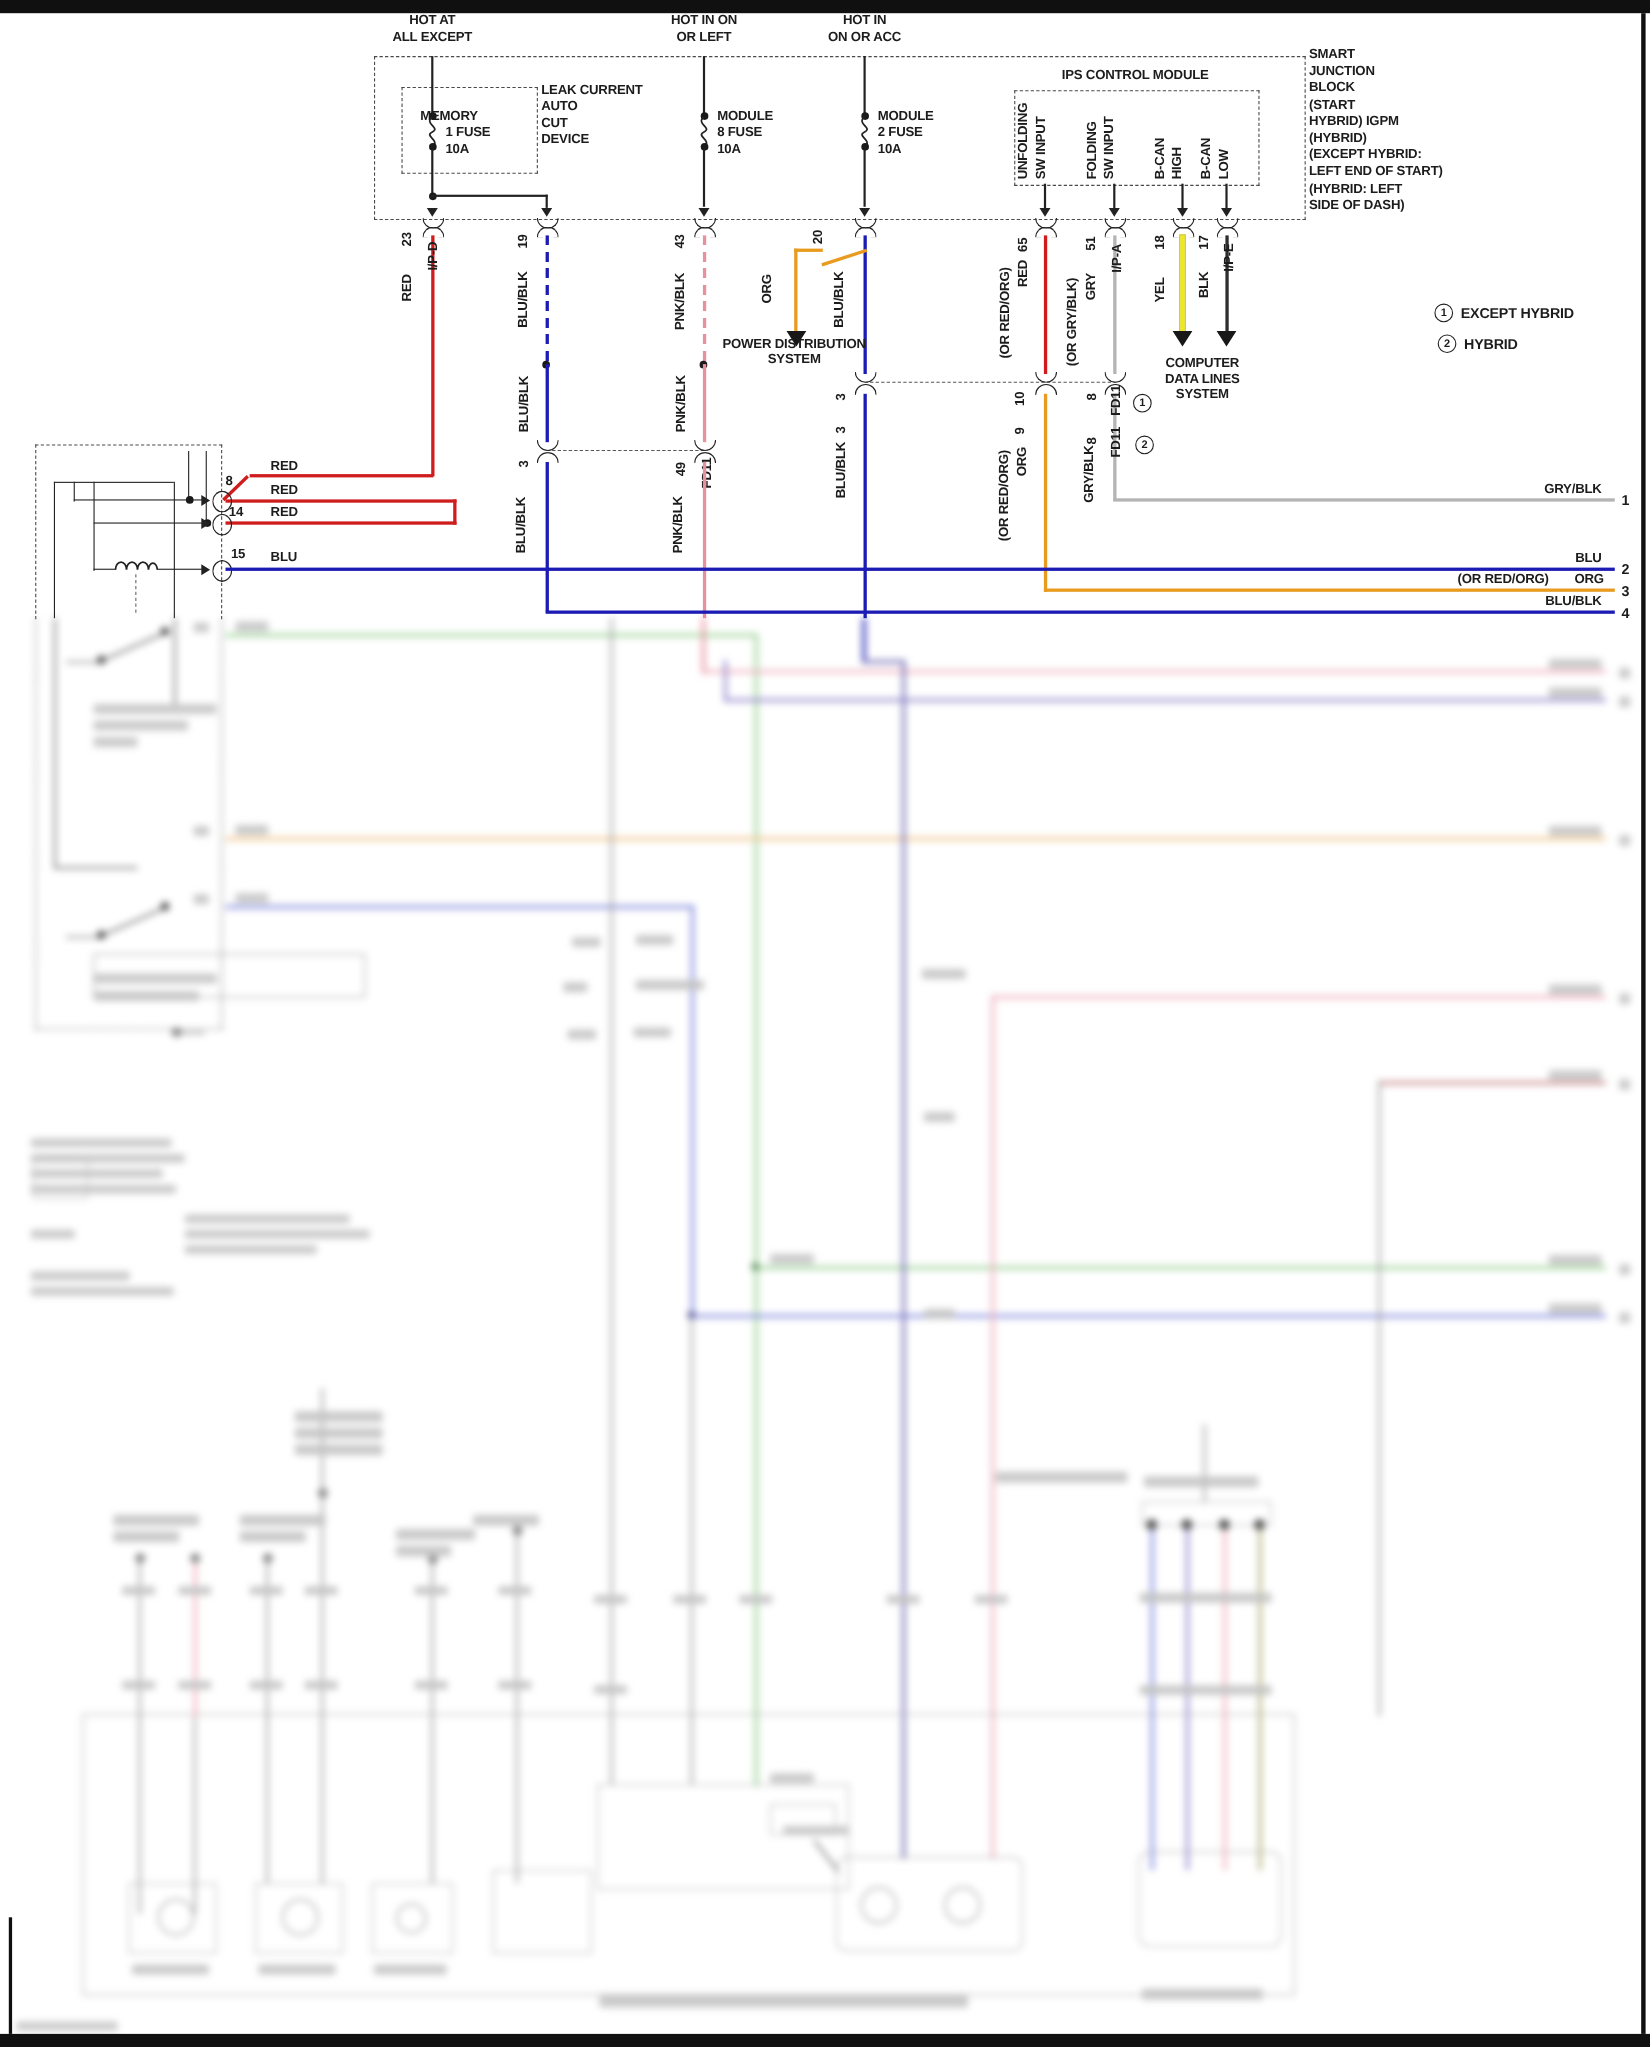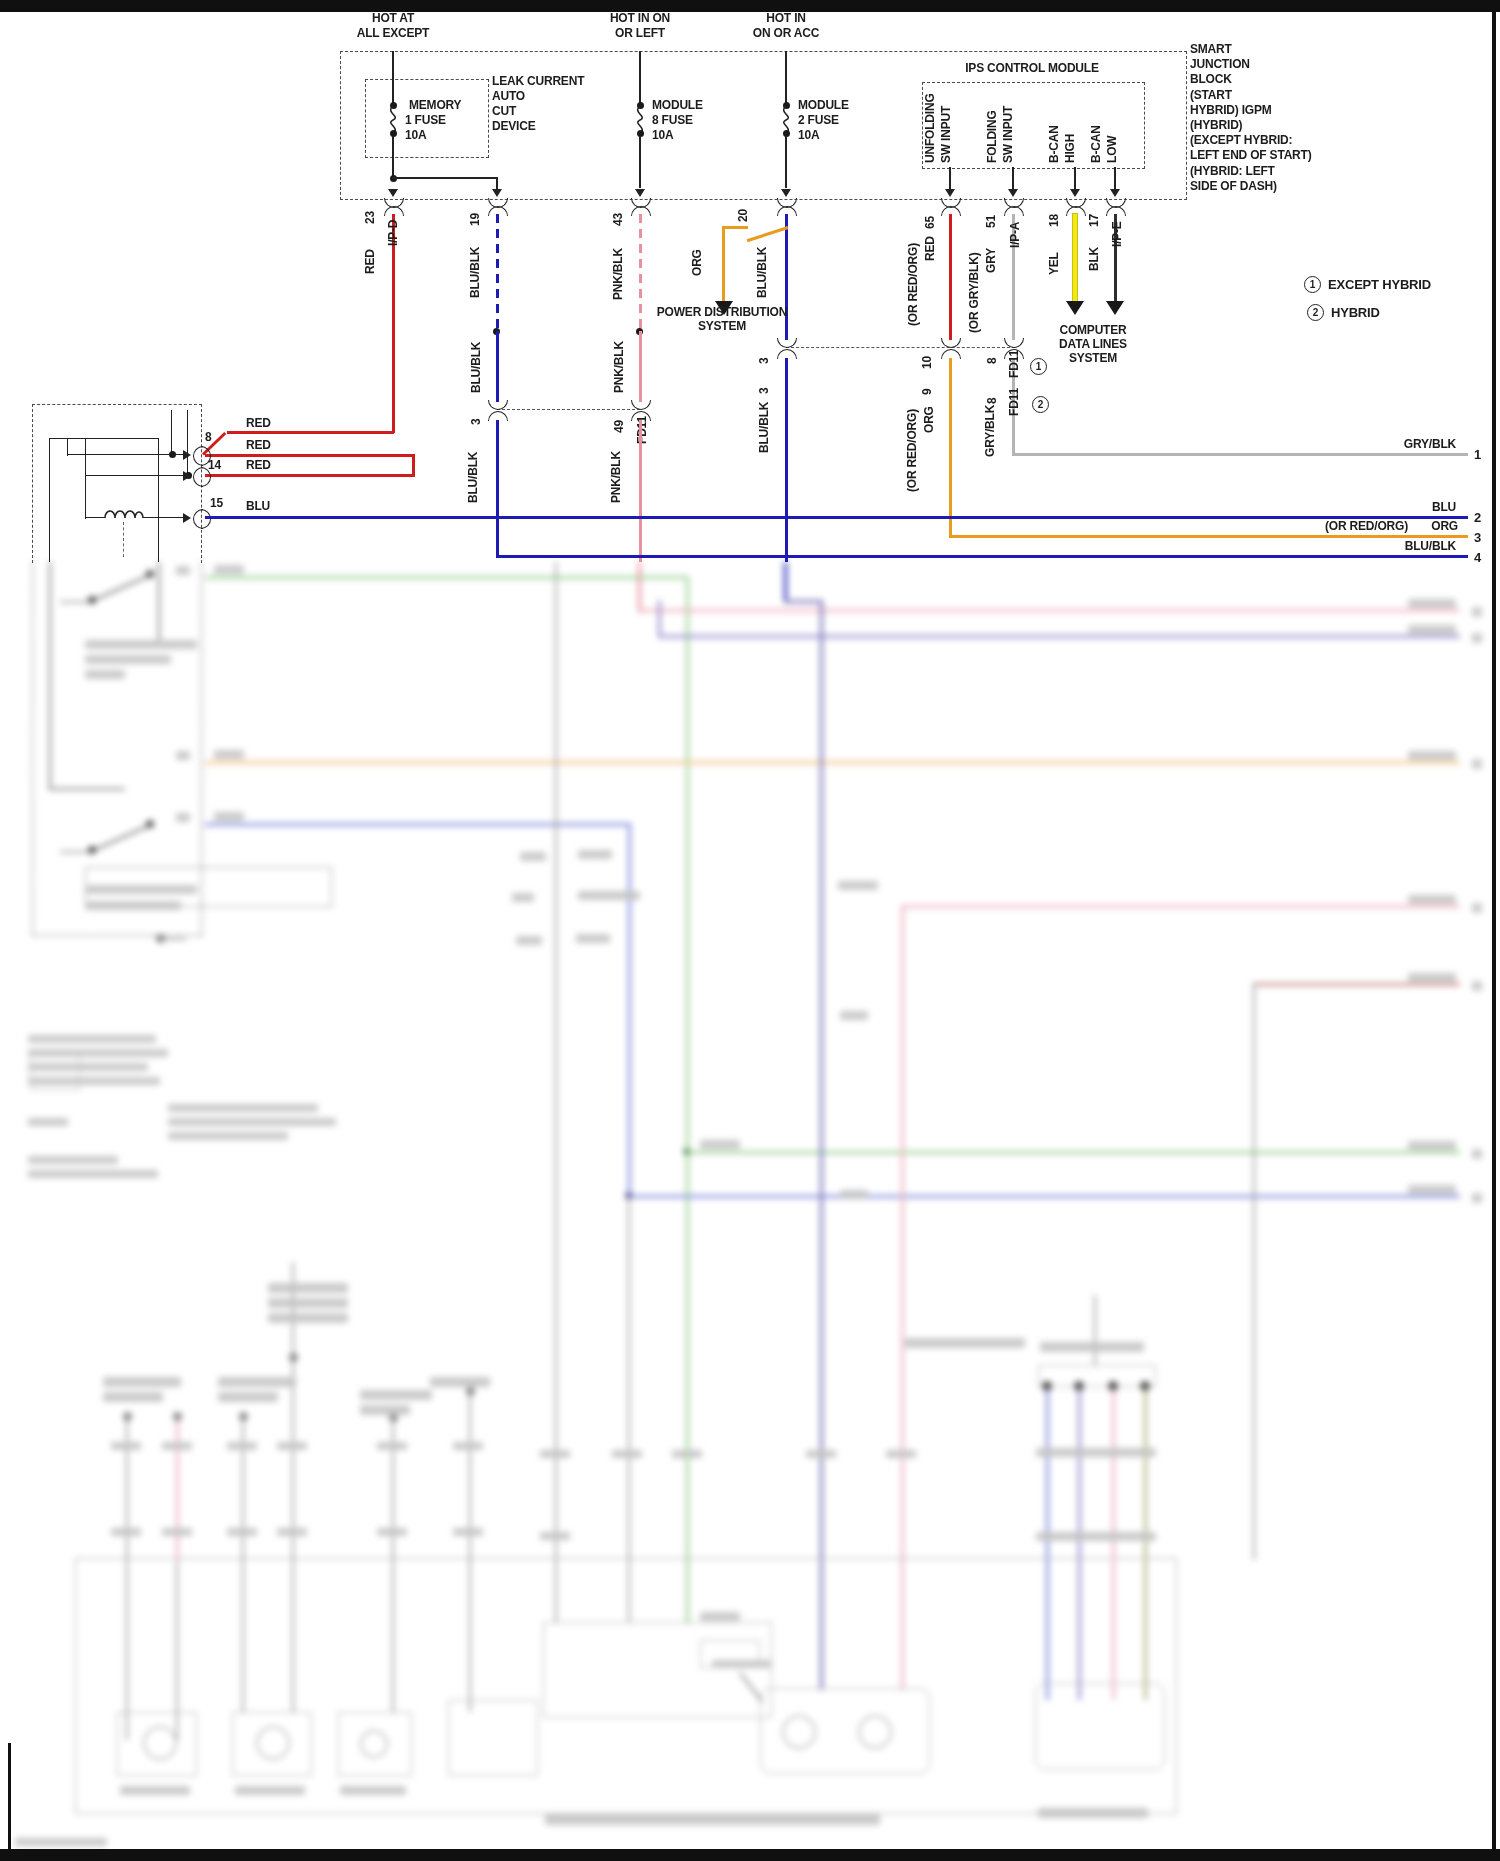--- a/index.html
+++ b/index.html
@@ -247,21 +247,21 @@
     <div class="lbl" style="left:492px;top:105px;">CUT</div>
     <div class="lbl" style="left:492px;top:120px;">DEVICE</div>
 
     <div class="thin" style="left:392px;top:51px;width:1.6px;height:55px;"></div>
     <div class="fdot" style="left:389.5px;top:102px;"></div>
     <svg style="left:386px;top:106px;" width="14" height="28">
         <path d="M7,0 C-1,7 15,10 7,14 C-1,18 15,21 7,28" fill="none" stroke="#222" stroke-width="1.6"></path>
       </svg>
     <div class="fdot" style="left:389.5px;top:130px;"></div>
     <div class="thin" style="left:392px;top:136px;width:1.6px;height:45px;"></div>
-    <div class="lbl" style="left:409px;top:99px;">MEMORY</div>
+    <div class="lbl" style="left:382px;top:99px;">MEMORY</div>
     <div class="lbl" style="left:405px;top:114px;">1 FUSE</div>
     <div class="lbl" style="left:405px;top:129px;">10A</div>
 
     <div class="thin" style="left:639px;top:51px;width:1.6px;height:55px;"></div>
     <div class="fdot" style="left:636.5px;top:102px;"></div>
     <svg style="left:633px;top:106px;" width="14" height="28">
         <path d="M7,0 C-1,7 15,10 7,14 C-1,18 15,21 7,28" fill="none" stroke="#222" stroke-width="1.6"></path>
       </svg>
     <div class="fdot" style="left:636.5px;top:130px;"></div>
     <div class="thin" style="left:639px;top:136px;width:1.6px;height:52px;"></div>

